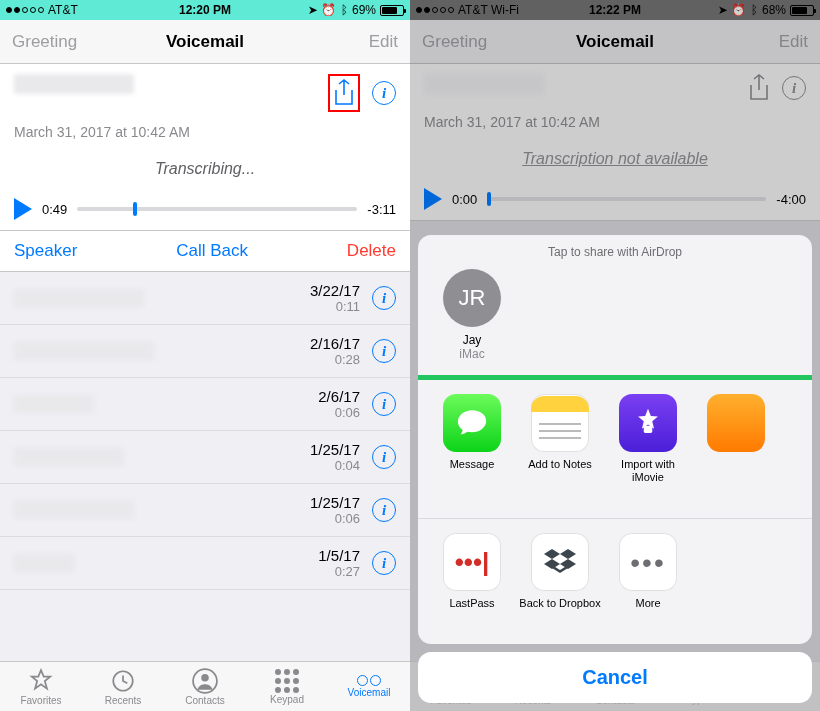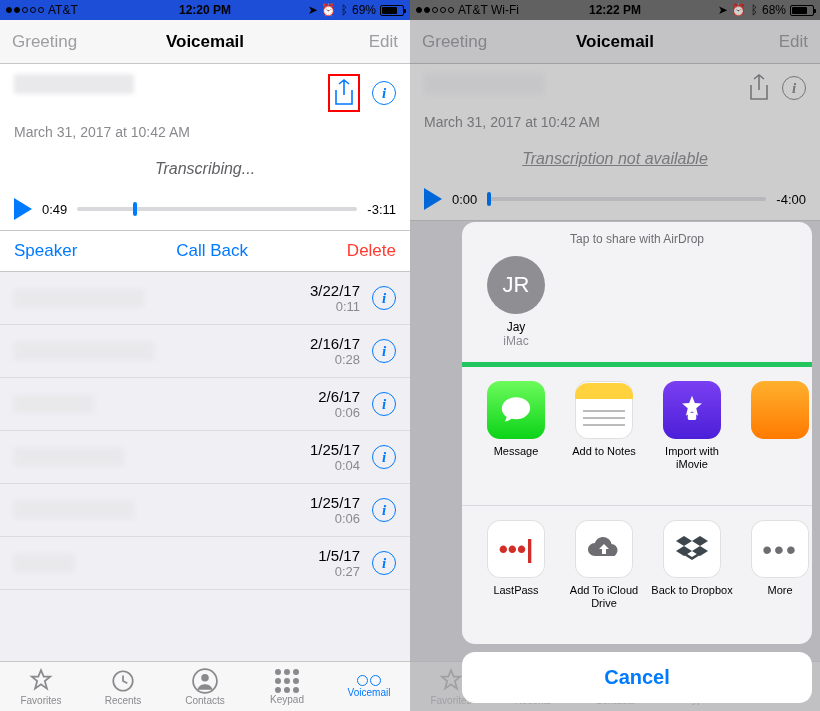--- a/index.html
+++ b/index.html
@@ -1,20 +1,20 @@
 <!DOCTYPE html>
 <html><head>
 <meta charset="utf-8">
 <style>
 * { box-sizing: border-box; margin: 0; padding: 0; font-family: -apple-system, "Helvetica Neue", Helvetica, Arial, sans-serif; -webkit-font-smoothing: antialiased; }
 body { background: #fff; width: 820px; height: 711px; overflow: hidden; display: flex; }
 .phone { width: 410px; height: 711px; position: relative; background: #efeff4; display:flex; flex-direction:column; }
 .phoneR { background:#d9d9dd; }
 
-.status { height: 20px; width:100%; background:#1d4ed8; display:flex; align-items:center; justify-content:space-between; padding:0 6px; font-size:12px; font-weight:500; color:#000; }
+.status { height: 20px; width:100%; background:#5eead4; display:flex; align-items:center; justify-content:space-between; padding:0 6px; font-size:12px; font-weight:500; color:#000; }
 .phoneR .status{ background:#737373; }
 .status .left, .status .right { display:flex; align-items:center; gap:4px;}
 .status .center { position:absolute; left:50%; transform:translateX(-50%); font-weight:600;}
 .dots { display:flex; gap:2px; }
 .dots span { width:6px; height:6px; border:1px solid #000; border-radius:50%; }
 .dots span.f { background:#000;}
 .battery { display:inline-flex; align-items:center;}
 .battery .body{ width:24px; height:11px; border:1px solid #000; border-radius:2px; position:relative;}
 .battery .body::after{ content:""; position:absolute; right:-3px; top:3px; width:2px; height:4px; background:#000; border-radius:0 1px 1px 0;}
 .battery .lvl{ position:absolute; left:1px; top:1px; bottom:1px; background:#000; border-radius:1px;}
@@ -54,21 +54,21 @@
 .row .meta{ margin-left:auto; text-align:right; margin-right:12px;}
 .row .meta .d{ font-size:15px; color:#000;}
 .row .meta .du{ font-size:13px; color:#8a8a8e;}
 
 .tabbar{ height:50px; background:#f7f7f8; border-top:1px solid #c7c7cb; display:flex;}
 .tab{ flex:1; display:flex; flex-direction:column; align-items:center; justify-content:center; gap:1px; font-size:10px; color:#8a8a8e;}
 .tab.active{ color:#007aff;}
 .tab svg{ width:26px; height:26px;}
 
 .dim{ position:absolute; inset:0; background:rgba(0,0,0,.15);}
-.sheet{ position:absolute; left:8px; right:8px; bottom:8px;margin-left:44px; }
+.sheet{ position:absolute; left:8px; right:8px; bottom:8px; }
 .panel{ background:#f3f3f5; border-radius:13px; overflow:hidden; margin-bottom:8px;}
 .airdrop-h{ text-align:center; font-size:12px; color:#6e6e72; padding:10px 0 6px;}
 .airdrop-row{ display:flex; padding:4px 10px 14px 10px; border-bottom:5px solid #22c55e;}
 .ad-item{ width:88px; text-align:center; font-size:12px; color:#000;}
 .ad-item .sub{ color:#8a8a8e;}
 .ad-avatar{ width:58px; height:58px; background:#8e8e93; color:#fff; border-radius:50%; margin:0 auto 6px; display:flex; align-items:center; justify-content:center; font-size:22px;}
 .app-row, .action-row{ display:flex; padding:14px 10px 34px 10px; overflow:hidden;}
 .app-row{ border-bottom:1px solid #d9d9de;}
 .share-item{ width:88px; flex:0 0 88px; text-align:center; font-size:11px; color:#000; line-height:13px;}
 .share-item .ic{ width:58px; height:58px; border-radius:13px; margin:0 auto 6px; display:flex; align-items:center; justify-content:center;}
@@ -392,26 +392,20 @@
             </div><span>Import with iMovie</span></div>
         <div class="share-item">
             <div class="ic" style="background:linear-gradient(#ffb02e,#ff7a00)"></div>
           </div>
       </div>
       <div class="action-row">
         <div class="share-item"><div class="ic" style="background:#fff;box-shadow:inset 0 0 0 1px #e0e0e0">
               <span style="color:#d32d27;font-size:26px;font-weight:900">•••|</span>
             </div><span>LastPass</span></div>
         <div class="share-item"><div class="ic" style="background:#fff;box-shadow:inset 0 0 0 1px #e0e0e0">
-              <svg width="40" height="30" viewBox="0 0 40 30">
-                <path fill="#6e6e72" d="M30 22H11c-4 0-7-3-7-6.5S7 9 11 9c1-4 5-6 8-6 4 0 8 3 8.5 7 3 .3 6 2.5 6 6 0 3.3-2.5 6-3.5 6z"></path>
-                <path fill="#fff" d="M20 10l-5 5h3v5h4v-5h3z"></path>
-              </svg>
-            </div><span>Add To iCloud Drive</span></div>
-        <div class="share-item"><div class="ic" style="background:#fff;box-shadow:inset 0 0 0 1px #e0e0e0">
               <svg width="36" height="36" viewBox="0 0 36 36">
                 <g fill="#3d464d">
                   <path d="M10 5l8 5-8 5-8-5z"></path>
                   <path d="M26 5l8 5-8 5-8-5z"></path>
                   <path d="M10 15l8 5-8 5-8-5z"></path>
                   <path d="M26 15l8 5-8 5-8-5z"></path>
                   <path d="M18 26l8-5v3l-8 5-8-5v-3z"></path>
                 </g>
               </svg>
             </div><span>Back to Dropbox</span></div>

